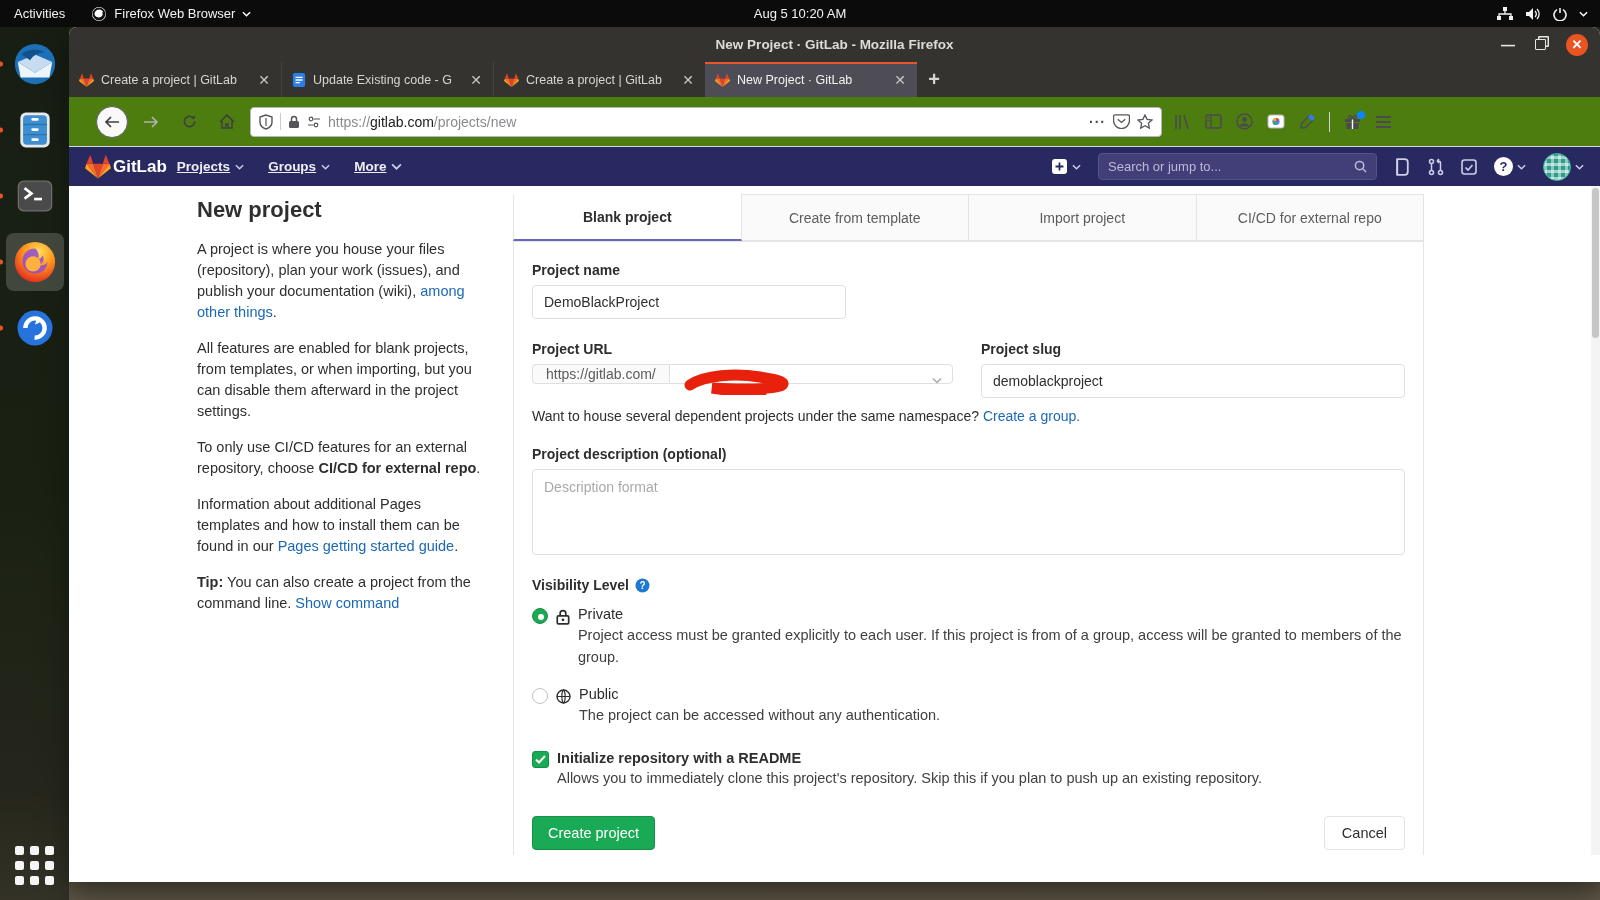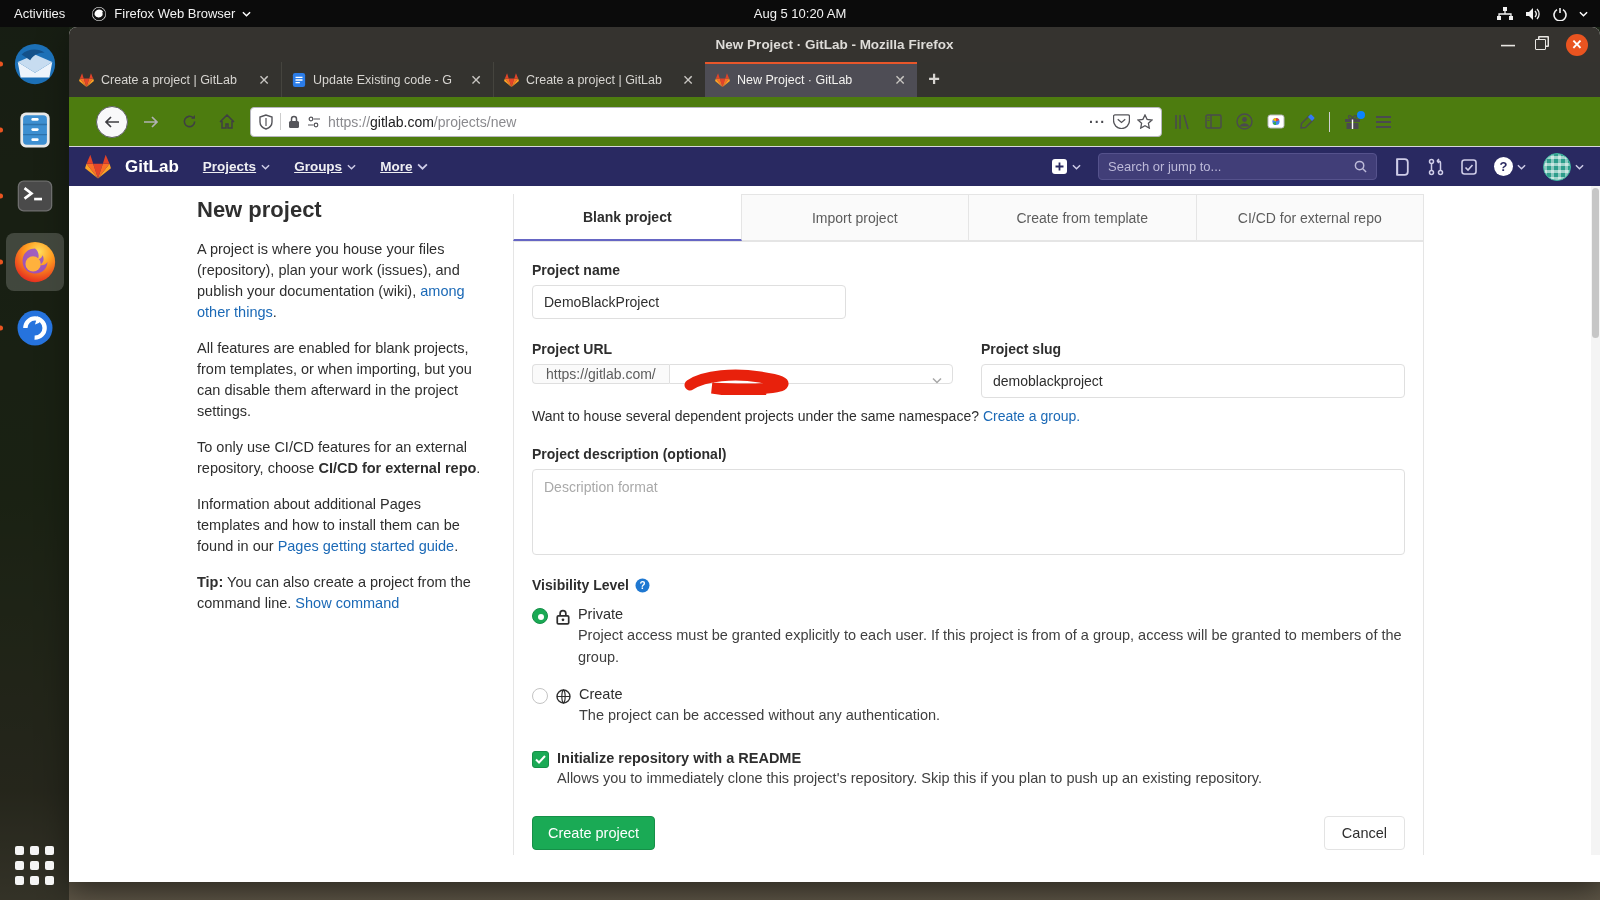--- a/index.html
+++ b/index.html
@@ -77,21 +77,21 @@
   .urlbar .divider { width:1px; height:17px; background:#ccc; }
   .url-text { flex:1; color:#8a8a8e; white-space:nowrap; overflow:hidden; }
   .url-text b { color:#1a1a1c; font-weight:normal; }
   .urlbar .page-actions { color:#4a4a4f; letter-spacing:1px; font-weight:bold; }
   .tb-icons { display:flex; align-items:center; gap:14px; padding:0 4px; color:#4a4a4f; }
   .tb-sep { width:1px; height:20px; background:#d0d0d4; }
   .gift-wrap { position:relative; }
   .gift-dot { position:absolute; top:-3px; right:-4px; width:8px; height:8px; border-radius:50%; background:#0a84ff; }
 
   .gl-nav { height:39px; background:#292961; display:flex; align-items:center; padding:0 16px; gap:10px; }
-  .gl-brand { display:flex; align-items:center; gap:14px; margin-right:14px; }
+  .gl-brand { display:flex; align-items:center; gap:2px; }
   .gl-brand-name { color:#fff; font-size:17px; font-weight:bold; }
   .gl-menu { display:flex; align-items:center; gap:24px; }
   .gl-menu-item { color:rgba(255,255,255,.92); font-size:13.5px; font-weight:bold;
     display:flex; align-items:center; gap:5px;text-decoration:underline; }
   .gl-right { margin-left:auto; display:flex; align-items:center; gap:17px; color:#cfcde8; }
   .gl-plus { display:flex; align-items:center; gap:4px; }
   .gl-search { width:279px; height:27px; background:#413e78; border:1px solid #55528c; border-radius:4px;
     display:flex; align-items:center; padding:0 9px; gap:6px; }
   .gl-search input { flex:1; background:transparent; border:none; outline:none;
     color:#e8e7f4; font-size:13px; font-family:"Liberation Sans",sans-serif; }
@@ -509,22 +509,22 @@
       <p><span>A project is where you house your files (repository), plan your work (issues), and publish your documentation (wiki), </span><a href="#">among other things</a><span>.</span></p>
       <p>All features are enabled for blank projects, from templates, or when importing, but you can disable them afterward in the project settings.</p>
       <p><span>To only use CI/CD features for an external repository, choose </span><b>CI/CD for external repo</b><span>.</span></p>
       <p><span>Information about additional Pages templates and how to install them can be found in our </span><a href="#">Pages getting started guide</a><span>.</span></p>
       <p><b>Tip:</b><span> You can also create a project from the command line. </span><a href="#">Show command</a></p>
     </div>
 
     <div class="panel">
       <div class="ptabs">
         <div class="ptab active">Blank project</div>
+        <div class="ptab">Create from template</div>
         <div class="ptab">Import project</div>
-        <div class="ptab">Create from template</div>
         <div class="ptab">CI/CD for external repo</div>
       </div>
       <div class="pbody">
         <div class="flabel">Project name</div>
         <input class="txt-input name-input" type="text" value="DemoBlackProject" style="">
 
         <div class="row2">
           <div class="col">
             <div class="flabel">Project URL</div>
             <div class="url-group">
@@ -573,21 +573,21 @@
             </div>
           </div>
 
           <div class="vis-row" style="margin-top:17px">
             <span class="radio"></span>
             <svg width="15" height="15" viewBox="0 0 15 15" style="margin-top:3px">
                 <circle cx="7.5" cy="7.5" r="6.5" fill="none" stroke="#2e2e2e" stroke-width="1.4"></circle>
                 <path d="M1 7.5h13M7.5 1c2.2 1.8 2.2 11.2 0 13-2.2-1.8-2.2-11.2 0-13z" fill="none" stroke="#2e2e2e" stroke-width="1.2"></path>
               </svg>
             <div class="vis-body">
-              <div class="vis-title">Create</div>
+              <div class="vis-title">Public</div>
               <div class="vis-desc">The project can be accessed without any authentication.</div>
             </div>
           </div>
         </div>
 
         <div class="vis-row" style="margin-top:24px">
           <span class="checkbox">
             <svg width="11" height="9" viewBox="0 0 11 9">
                 <path d="M1 4.5L4 7.5 10 1" fill="none" stroke="#fff" stroke-width="2"></path>
               </svg>

